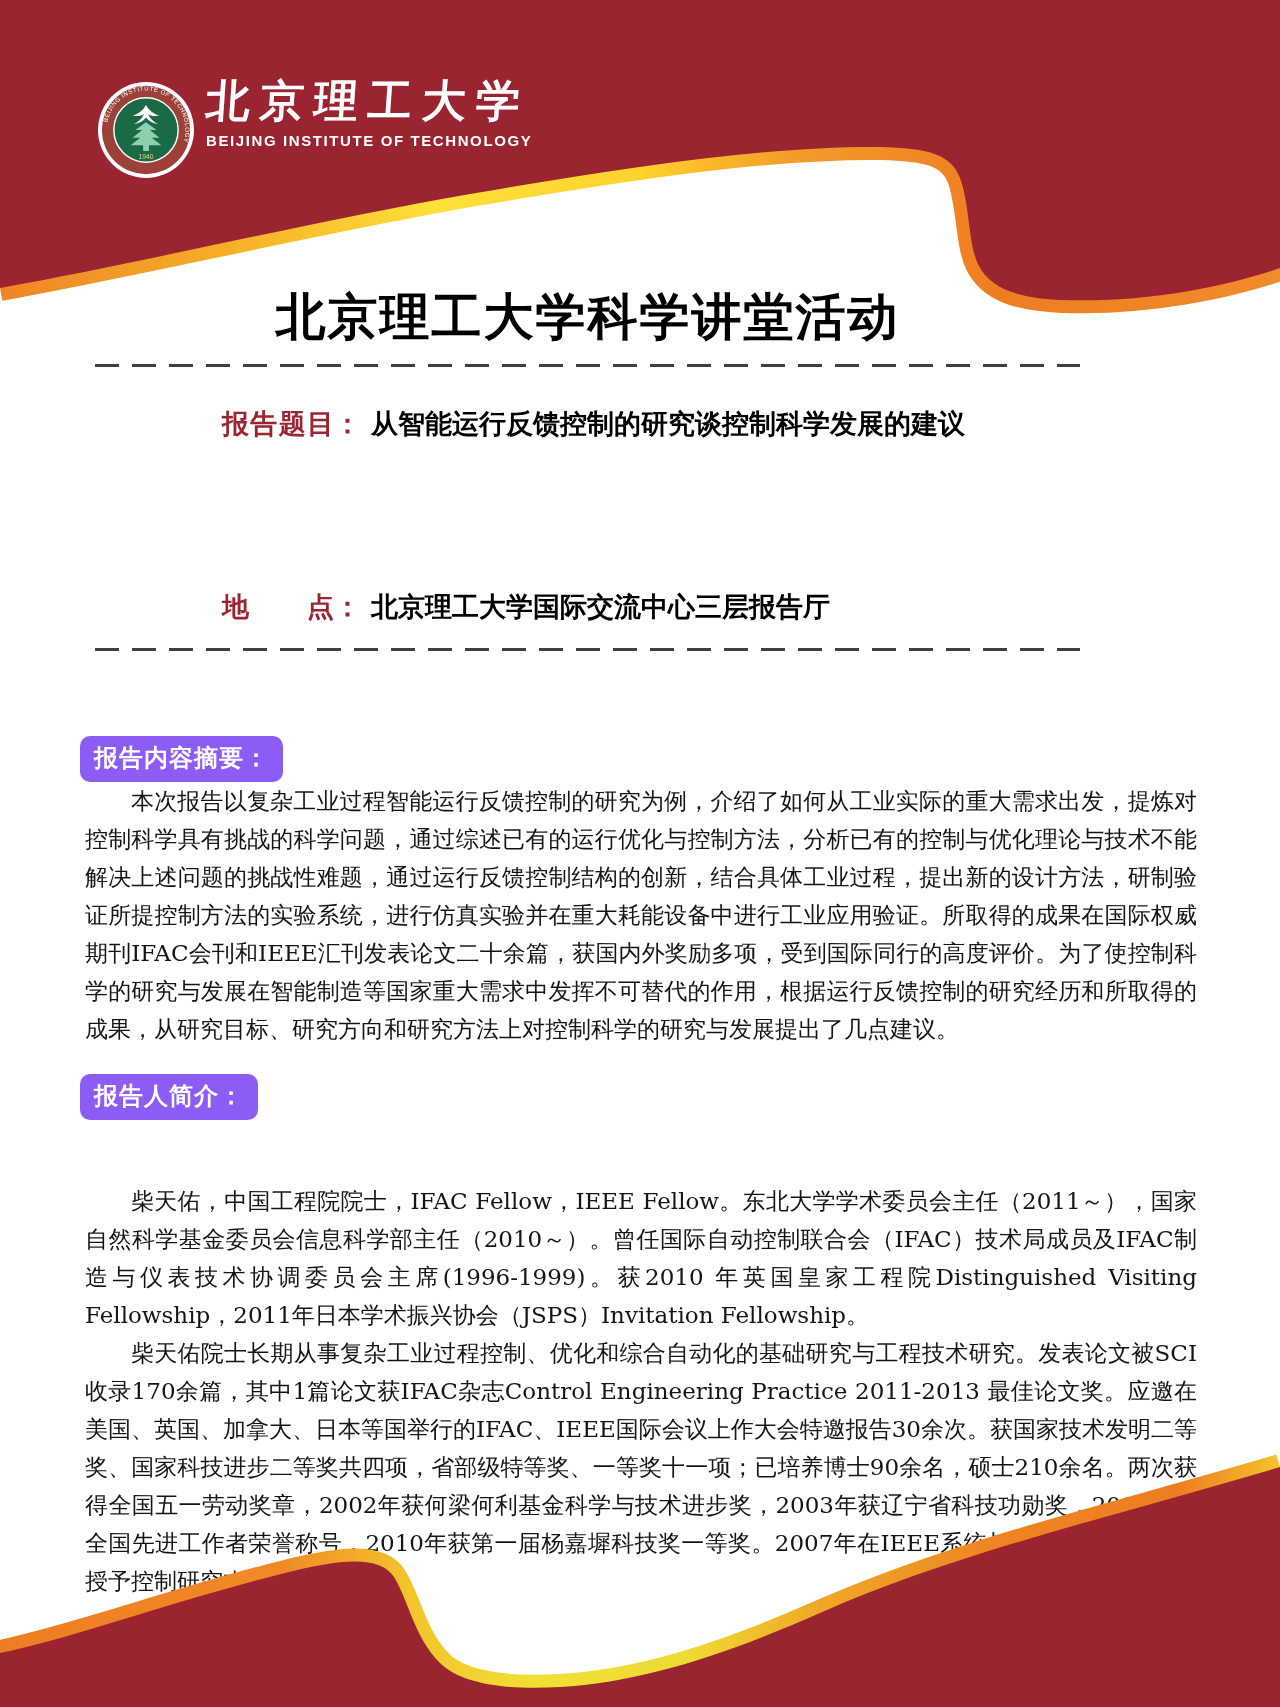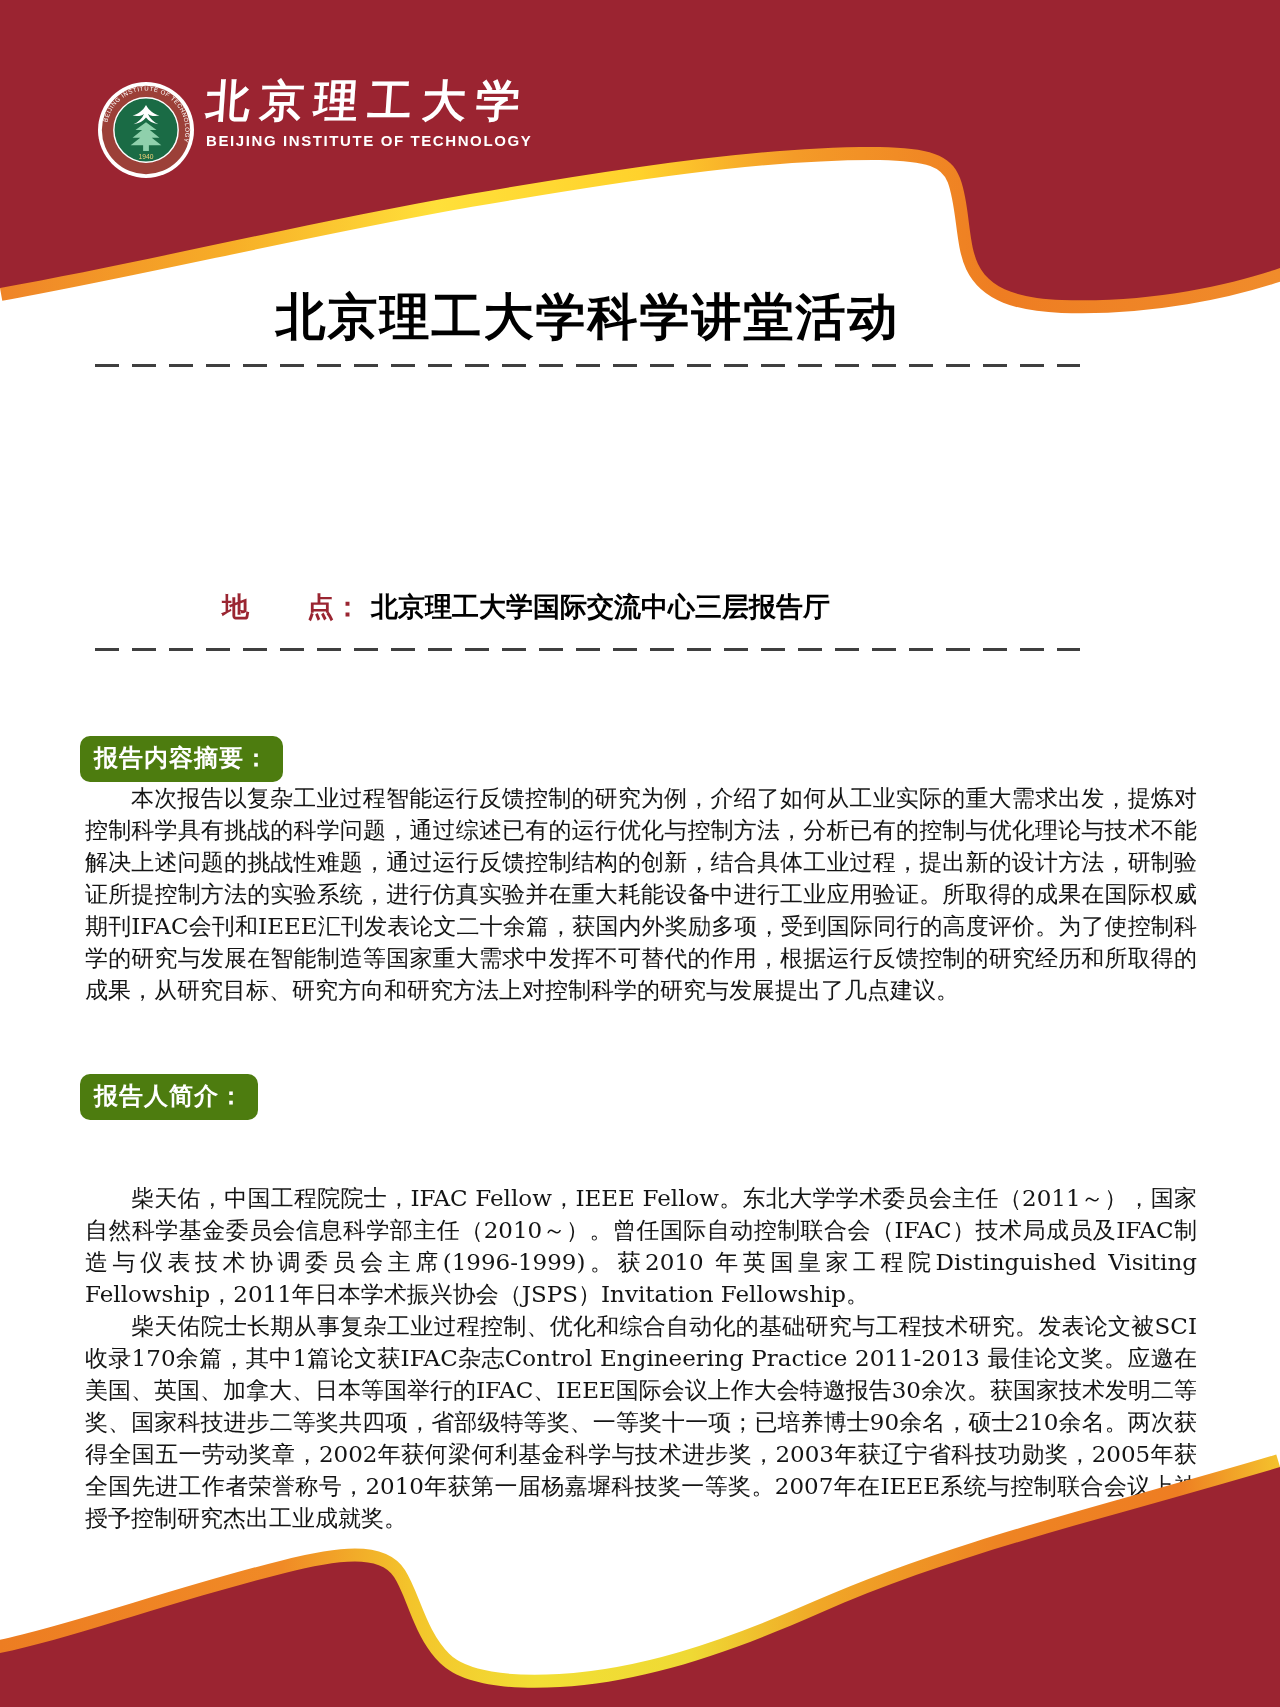--- a/index.html
+++ b/index.html
@@ -26,27 +26,27 @@
 
   .info-row{position:absolute;left:222px;font-size:27px;font-weight:bold;white-space:nowrap;}
   .info-label{display:inline-block;width:112px;color:#9a2531;text-align:justify;text-align-last:justify;}
   .info-colon{color:#9a2531;margin-right:10px;}
   .info-value{color:#000000;}
   #info-row-0{top:406px;}
   #info-row-1{top:469px;}
   #info-row-2{top:529px;}
   #info-row-3{top:589px;}
 
-  .badge{position:absolute;left:80px;background:#4d7c0f;color:#ffffff;font-size:24px;
+  .badge{position:absolute;left:80px;background:#8b5cf6;color:#ffffff;font-size:24px;
          font-weight:bold;padding:6px 14px 8px 14px;border-radius:10px;letter-spacing:1px;}
   #abstract-badge{top:736px;}
   #bio-badge{top:1074px;}
 
   .bodytext{position:absolute;left:85px;width:1112px;color:#141414;
-            font-family:"DejaVu Serif",serif;font-size:23px;line-height:32px;
+            font-family:"DejaVu Serif",serif;font-size:23px;line-height:38px;
             text-align:justify;}
   .bodytext p{margin:0;text-indent:2em;}
   #abstract-text{top:782px;}
   #bio-text{top:1140px;margin-top:42px;}
 
   .ring-text{font-size:6.3px;letter-spacing:0.6px;fill:#ffffff;font-family:"Liberation Sans",sans-serif;}
   .year-text{font-size:7px;fill:#f3d37a;font-family:"Liberation Sans",sans-serif;}
 </style>
 </head>
 <body>
@@ -88,20 +88,23 @@
     </svg>
   </div>
 
   <div class="uni-cn">北京理工大学</div>
   <div class="uni-en">BEIJING INSTITUTE OF TECHNOLOGY</div>
 
   <div class="event-title">北京理工大学科学讲堂活动</div>
 
   <div id="dash-1" class="dash"></div>
 
+  <div id="info-row-0" class="info-row">
+    <span class="info-label">报告题目</span><span class="info-colon">：</span><span class="info-value">从智能运行反馈控制的研究谈控制科学发展的建议</span>
+  </div>
   <div id="info-row-3" class="info-row">
     <span class="info-label">地点</span><span class="info-colon">：</span><span class="info-value">北京理工大学国际交流中心三层报告厅</span>
   </div>
 
   <div id="dash-2" class="dash"></div>
 
   <div id="abstract-badge" class="badge">报告内容摘要：</div>
   <div id="abstract-text" class="bodytext">
     <p>本次报告以复杂工业过程智能运行反馈控制的研究为例，介绍了如何从工业实际的重大需求出发，提炼对控制科学具有挑战的科学问题，通过综述已有的运行优化与控制方法，分析已有的控制与优化理论与技术不能解决上述问题的挑战性难题，通过运行反馈控制结构的创新，结合具体工业过程，提出新的设计方法，研制验证所提控制方法的实验系统，进行仿真实验并在重大耗能设备中进行工业应用验证。所取得的成果在国际权威期刊IFAC会刊和IEEE汇刊发表论文二十余篇，获国内外奖励多项，受到国际同行的高度评价。为了使控制科学的研究与发展在智能制造等国家重大需求中发挥不可替代的作用，根据运行反馈控制的研究经历和所取得的成果，从研究目标、研究方向和研究方法上对控制科学的研究与发展提出了几点建议。</p>
   </div>

